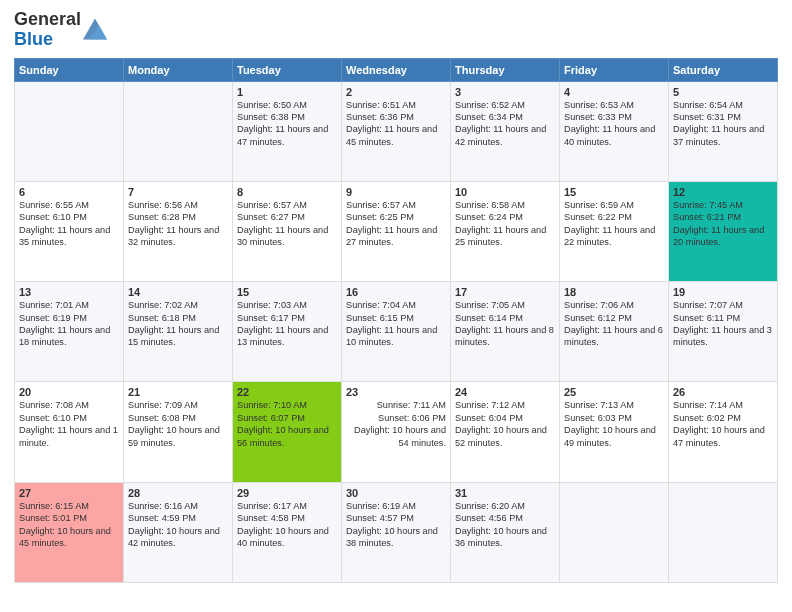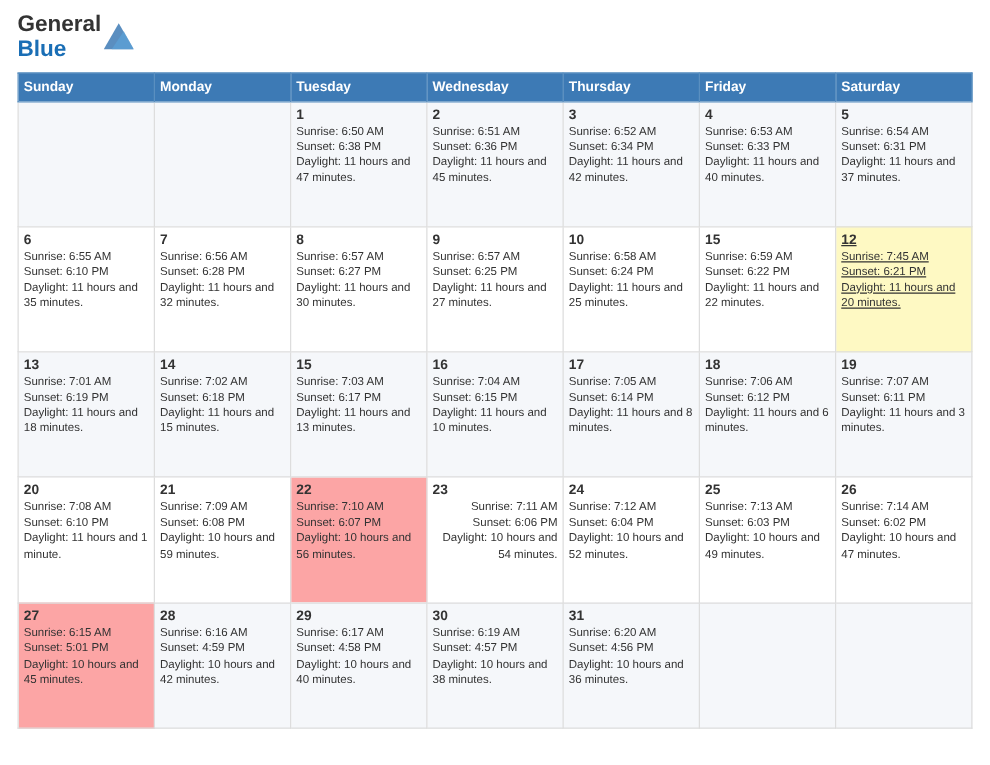--- a/index.html
+++ b/index.html
@@ -201,21 +201,21 @@
             <div class="cell-text" style="white-space: pre-line;">Sunrise: 6:58 AM
 Sunset: 6:24 PM
 Daylight: 11 hours and 25 minutes.</div>
           </td>
           <td style="background: rgb(255, 255, 255);">
             <span class="day-num">15</span>
             <div class="cell-text" style="white-space: pre-line;">Sunrise: 6:59 AM
 Sunset: 6:22 PM
 Daylight: 11 hours and 22 minutes.</div>
           </td>
-          <td style="background: #fef9c3; text-decoration: underline;">
+          <td style="background: #14b8a6;">
             <span class="day-num">12</span>
             <div class="cell-text" style="white-space: pre-line;">Sunrise: 7:45 AM
 Sunset: 6:21 PM
 Daylight: 11 hours and 20 minutes.</div>
           </td>
         </tr>
         <tr>
           <td style="background: rgb(245, 247, 250);">
             <span class="day-num">13</span>
             <div class="cell-text" style="white-space: pre-line;">Sunrise: 7:01 AM
@@ -265,21 +265,21 @@
             <div class="cell-text" style="white-space: pre-line;">Sunrise: 7:08 AM
 Sunset: 6:10 PM
 Daylight: 11 hours and 1 minute.</div>
           </td>
           <td style="background: rgb(255, 255, 255);">
             <span class="day-num">21</span>
             <div class="cell-text" style="white-space: pre-line;">Sunrise: 7:09 AM
 Sunset: 6:08 PM
 Daylight: 10 hours and 59 minutes.</div>
           </td>
-          <td style="background: #fca5a5;">
+          <td style="background: #84cc16;">
             <span class="day-num">22</span>
             <div class="cell-text" style="white-space: pre-line;">Sunrise: 7:10 AM
 Sunset: 6:07 PM
 Daylight: 10 hours and 56 minutes.</div>
           </td>
           <td style="background: rgb(255, 255, 255);">
             <span class="day-num">23</span>
             <div class="cell-text" style="white-space: pre-line; text-align: right;">Sunrise: 7:11 AM
 Sunset: 6:06 PM
 Daylight: 10 hours and 54 minutes.</div>

